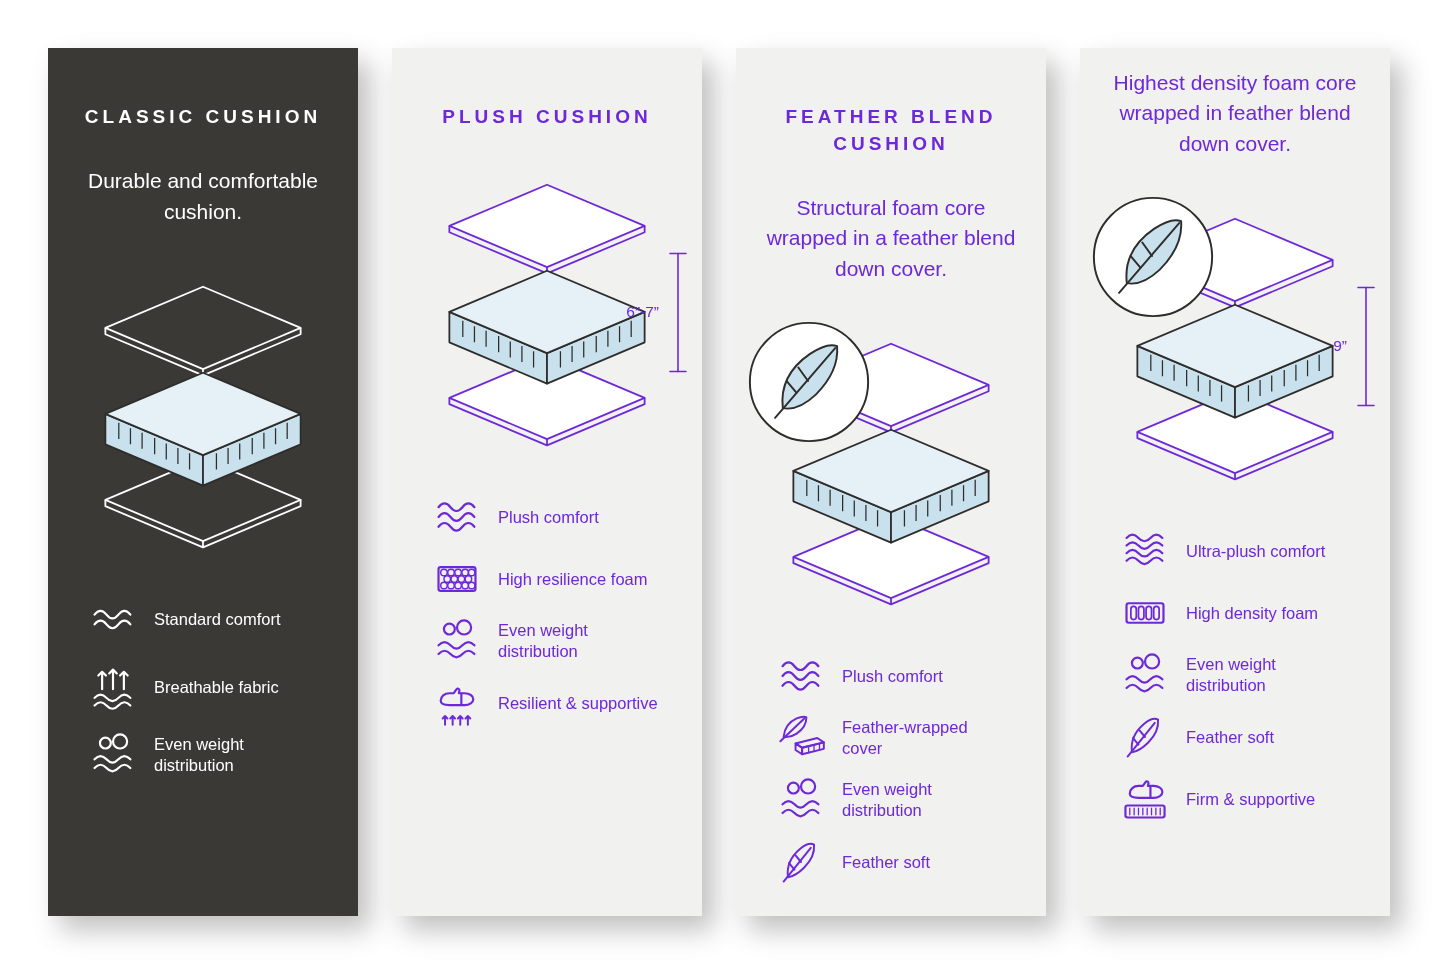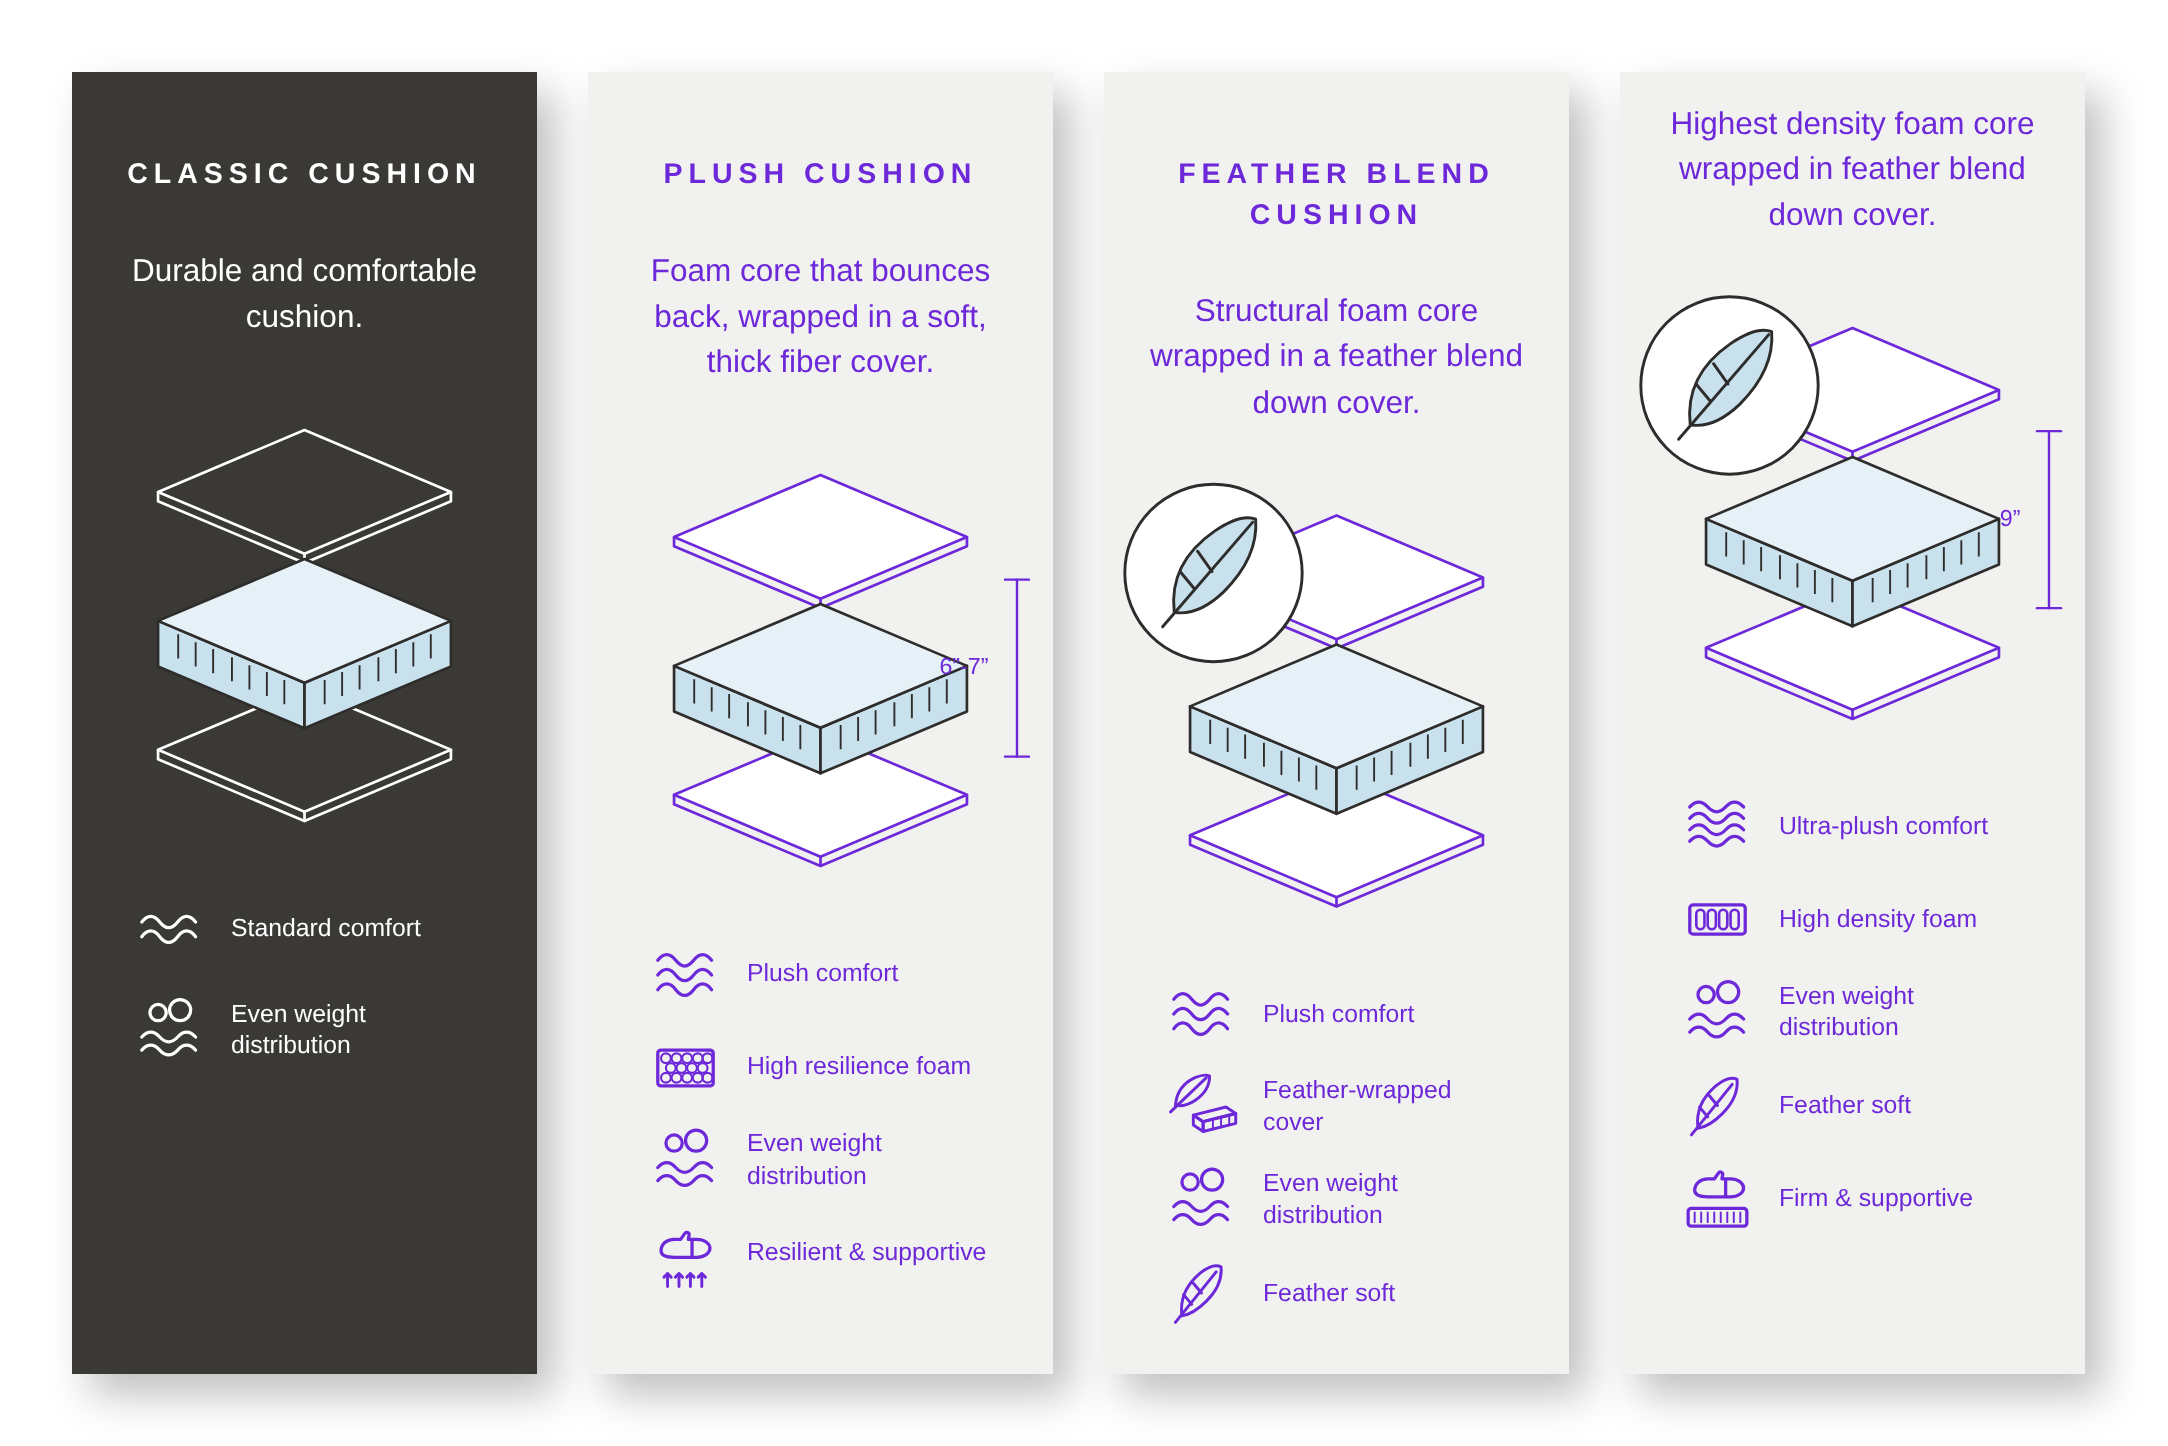--- a/index.html
+++ b/index.html
@@ -219,31 +219,36 @@
     </div>
     <div class="features">
       <div class="feature">
         <svg class="f-icon">
             <use href="#sym-waves2"></use>
           </svg>
         <span class="f-label">Standard comfort</span>
       </div>
       <div class="feature">
         <svg class="f-icon">
+            <use href="#sym-breathable"></use>
+          </svg>
+        <span class="f-label">Breathable fabric</span>
+      </div>
+      <div class="feature">
+        <svg class="f-icon">
             <use href="#sym-evenweight"></use>
           </svg>
         <span class="f-label">Even weight distribution</span>
       </div>
     </div>
     <div class="spacer"></div>
   </section>
 
   <section class="panel panel--light">
     <h2 class="panel-title">PLUSH CUSHION</h2>
-    <p class="panel-desc">Foam core that bounces back, wrapped in a soft, thick fiber cover.</p>
     <div class="diagram">
       <svg class="cushion-svg">
           <use href="#sym-cushion"></use>
         </svg>
       <div class="measure">
         <span>6”-7”</span>
         <svg width="24" height="128">
             <use href="#sym-ruler"></use>
           </svg>
       </div>

